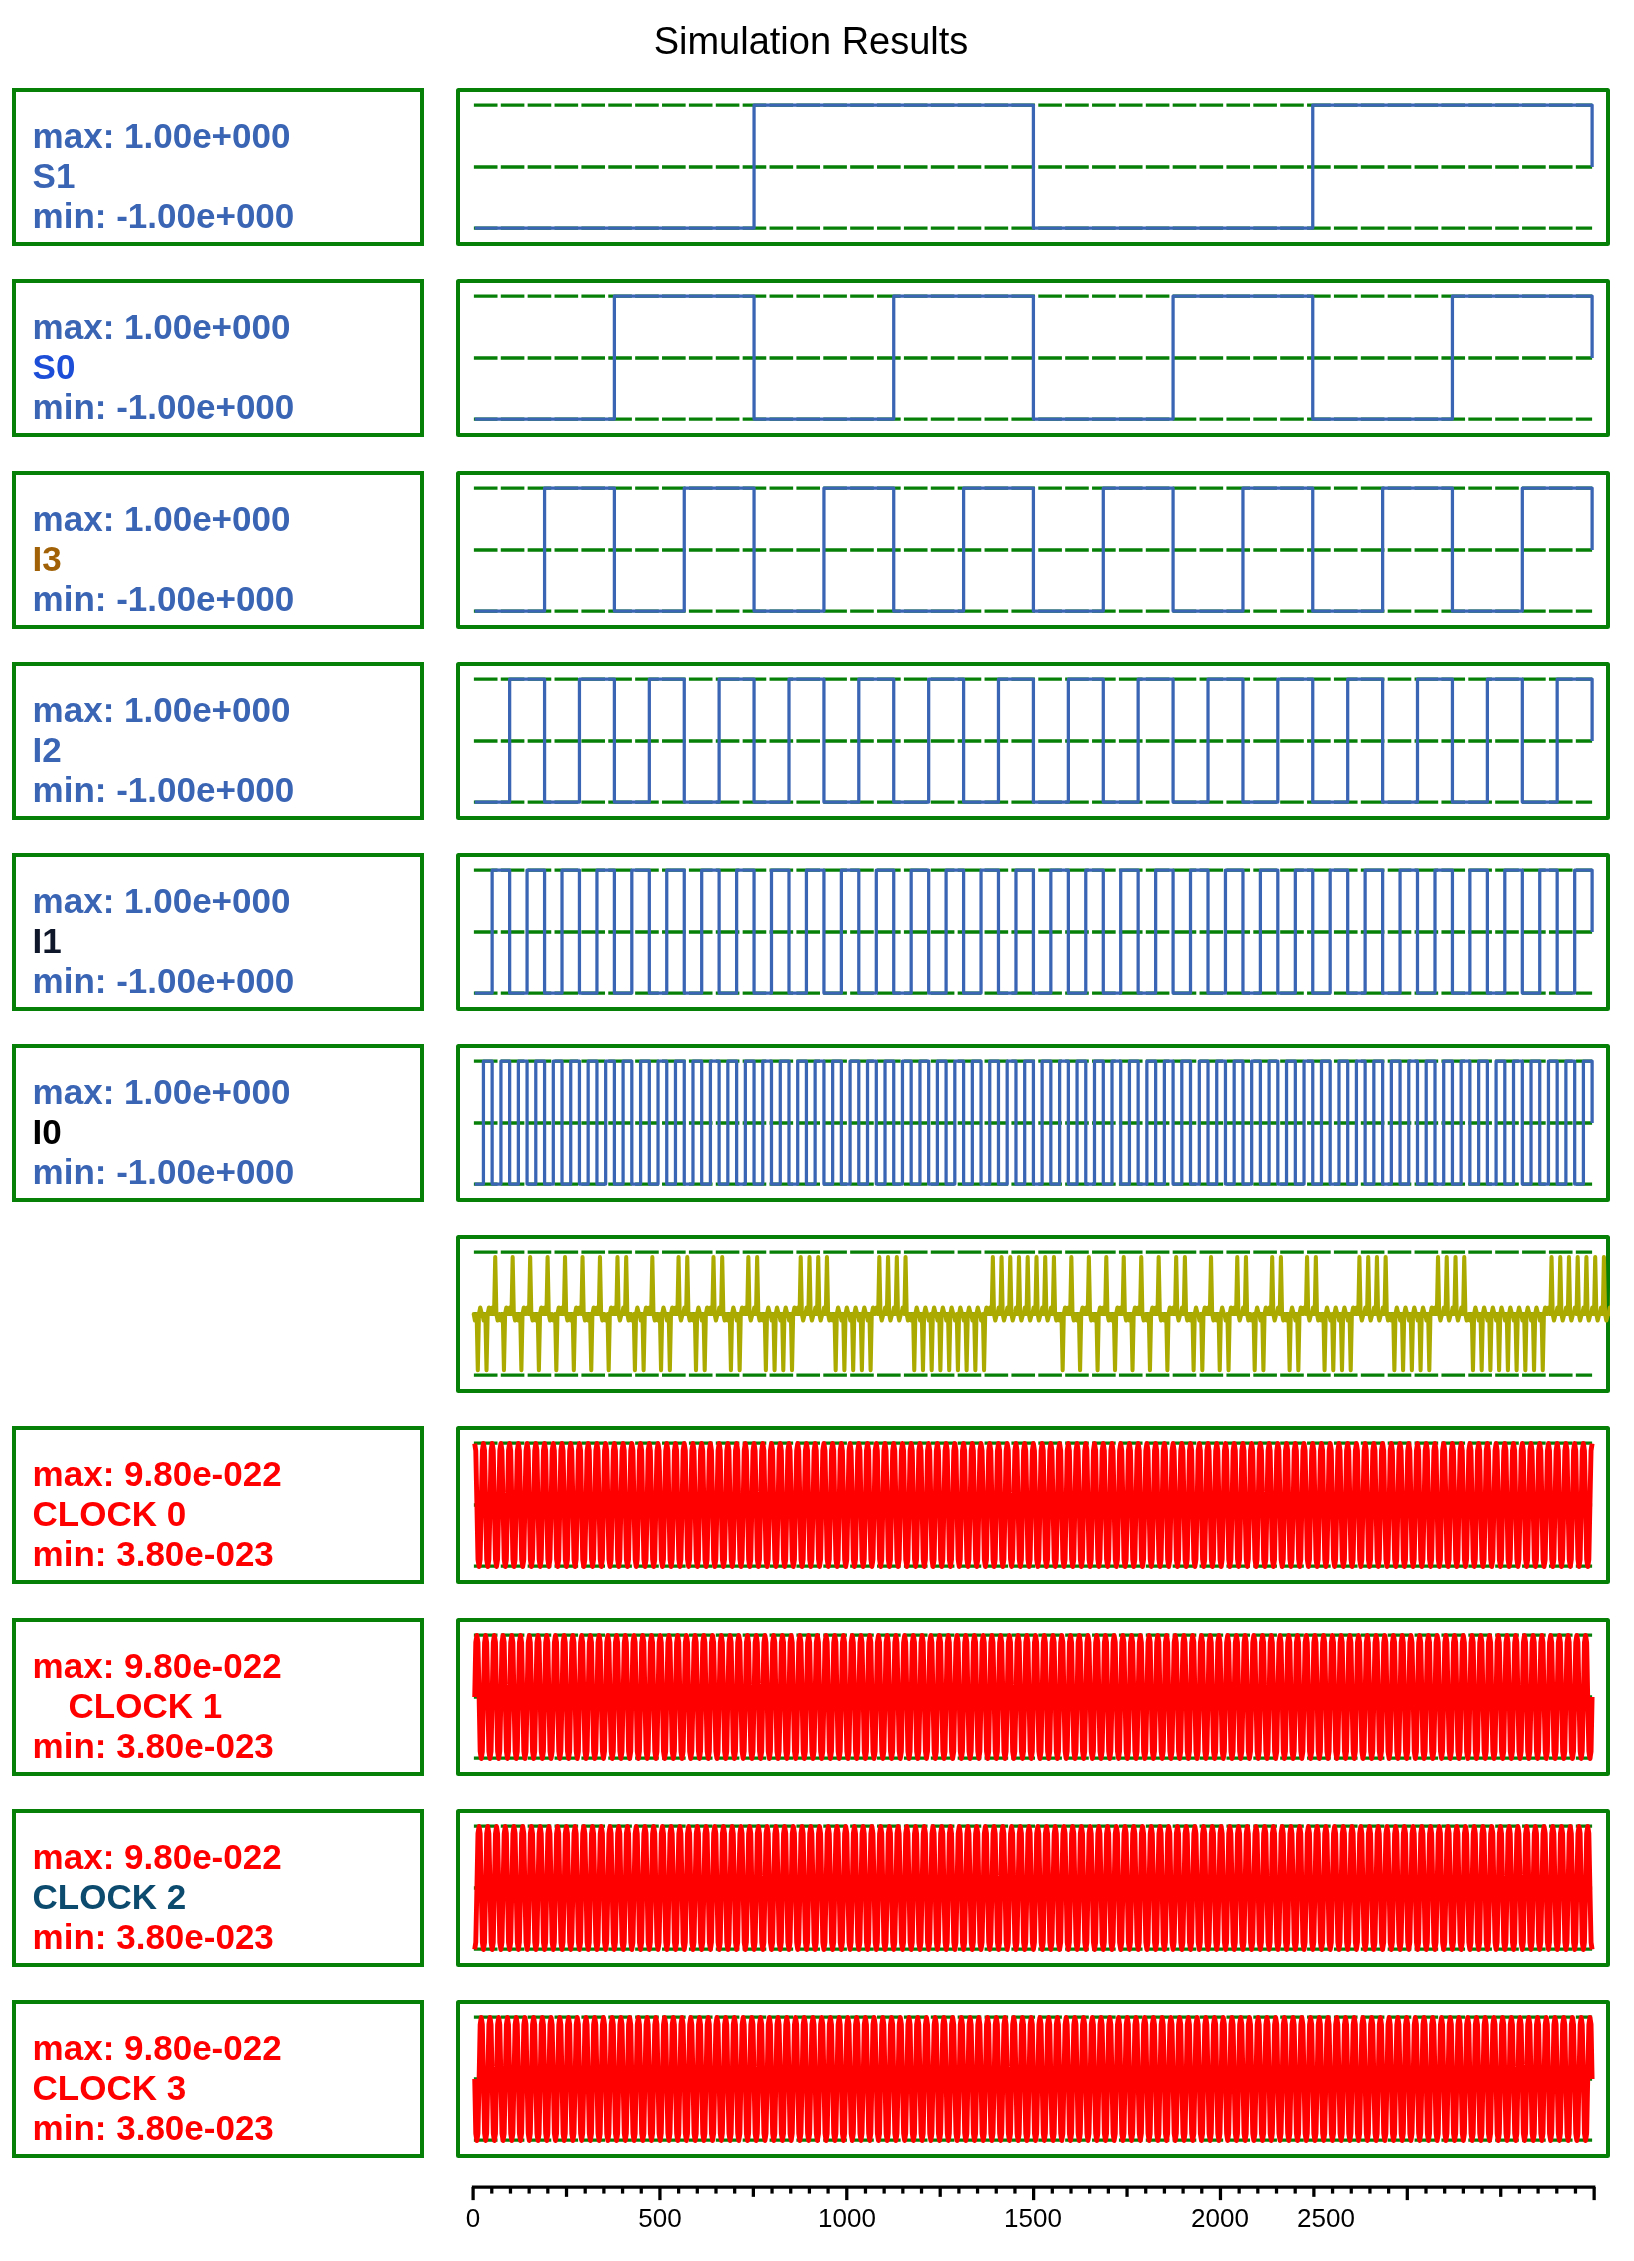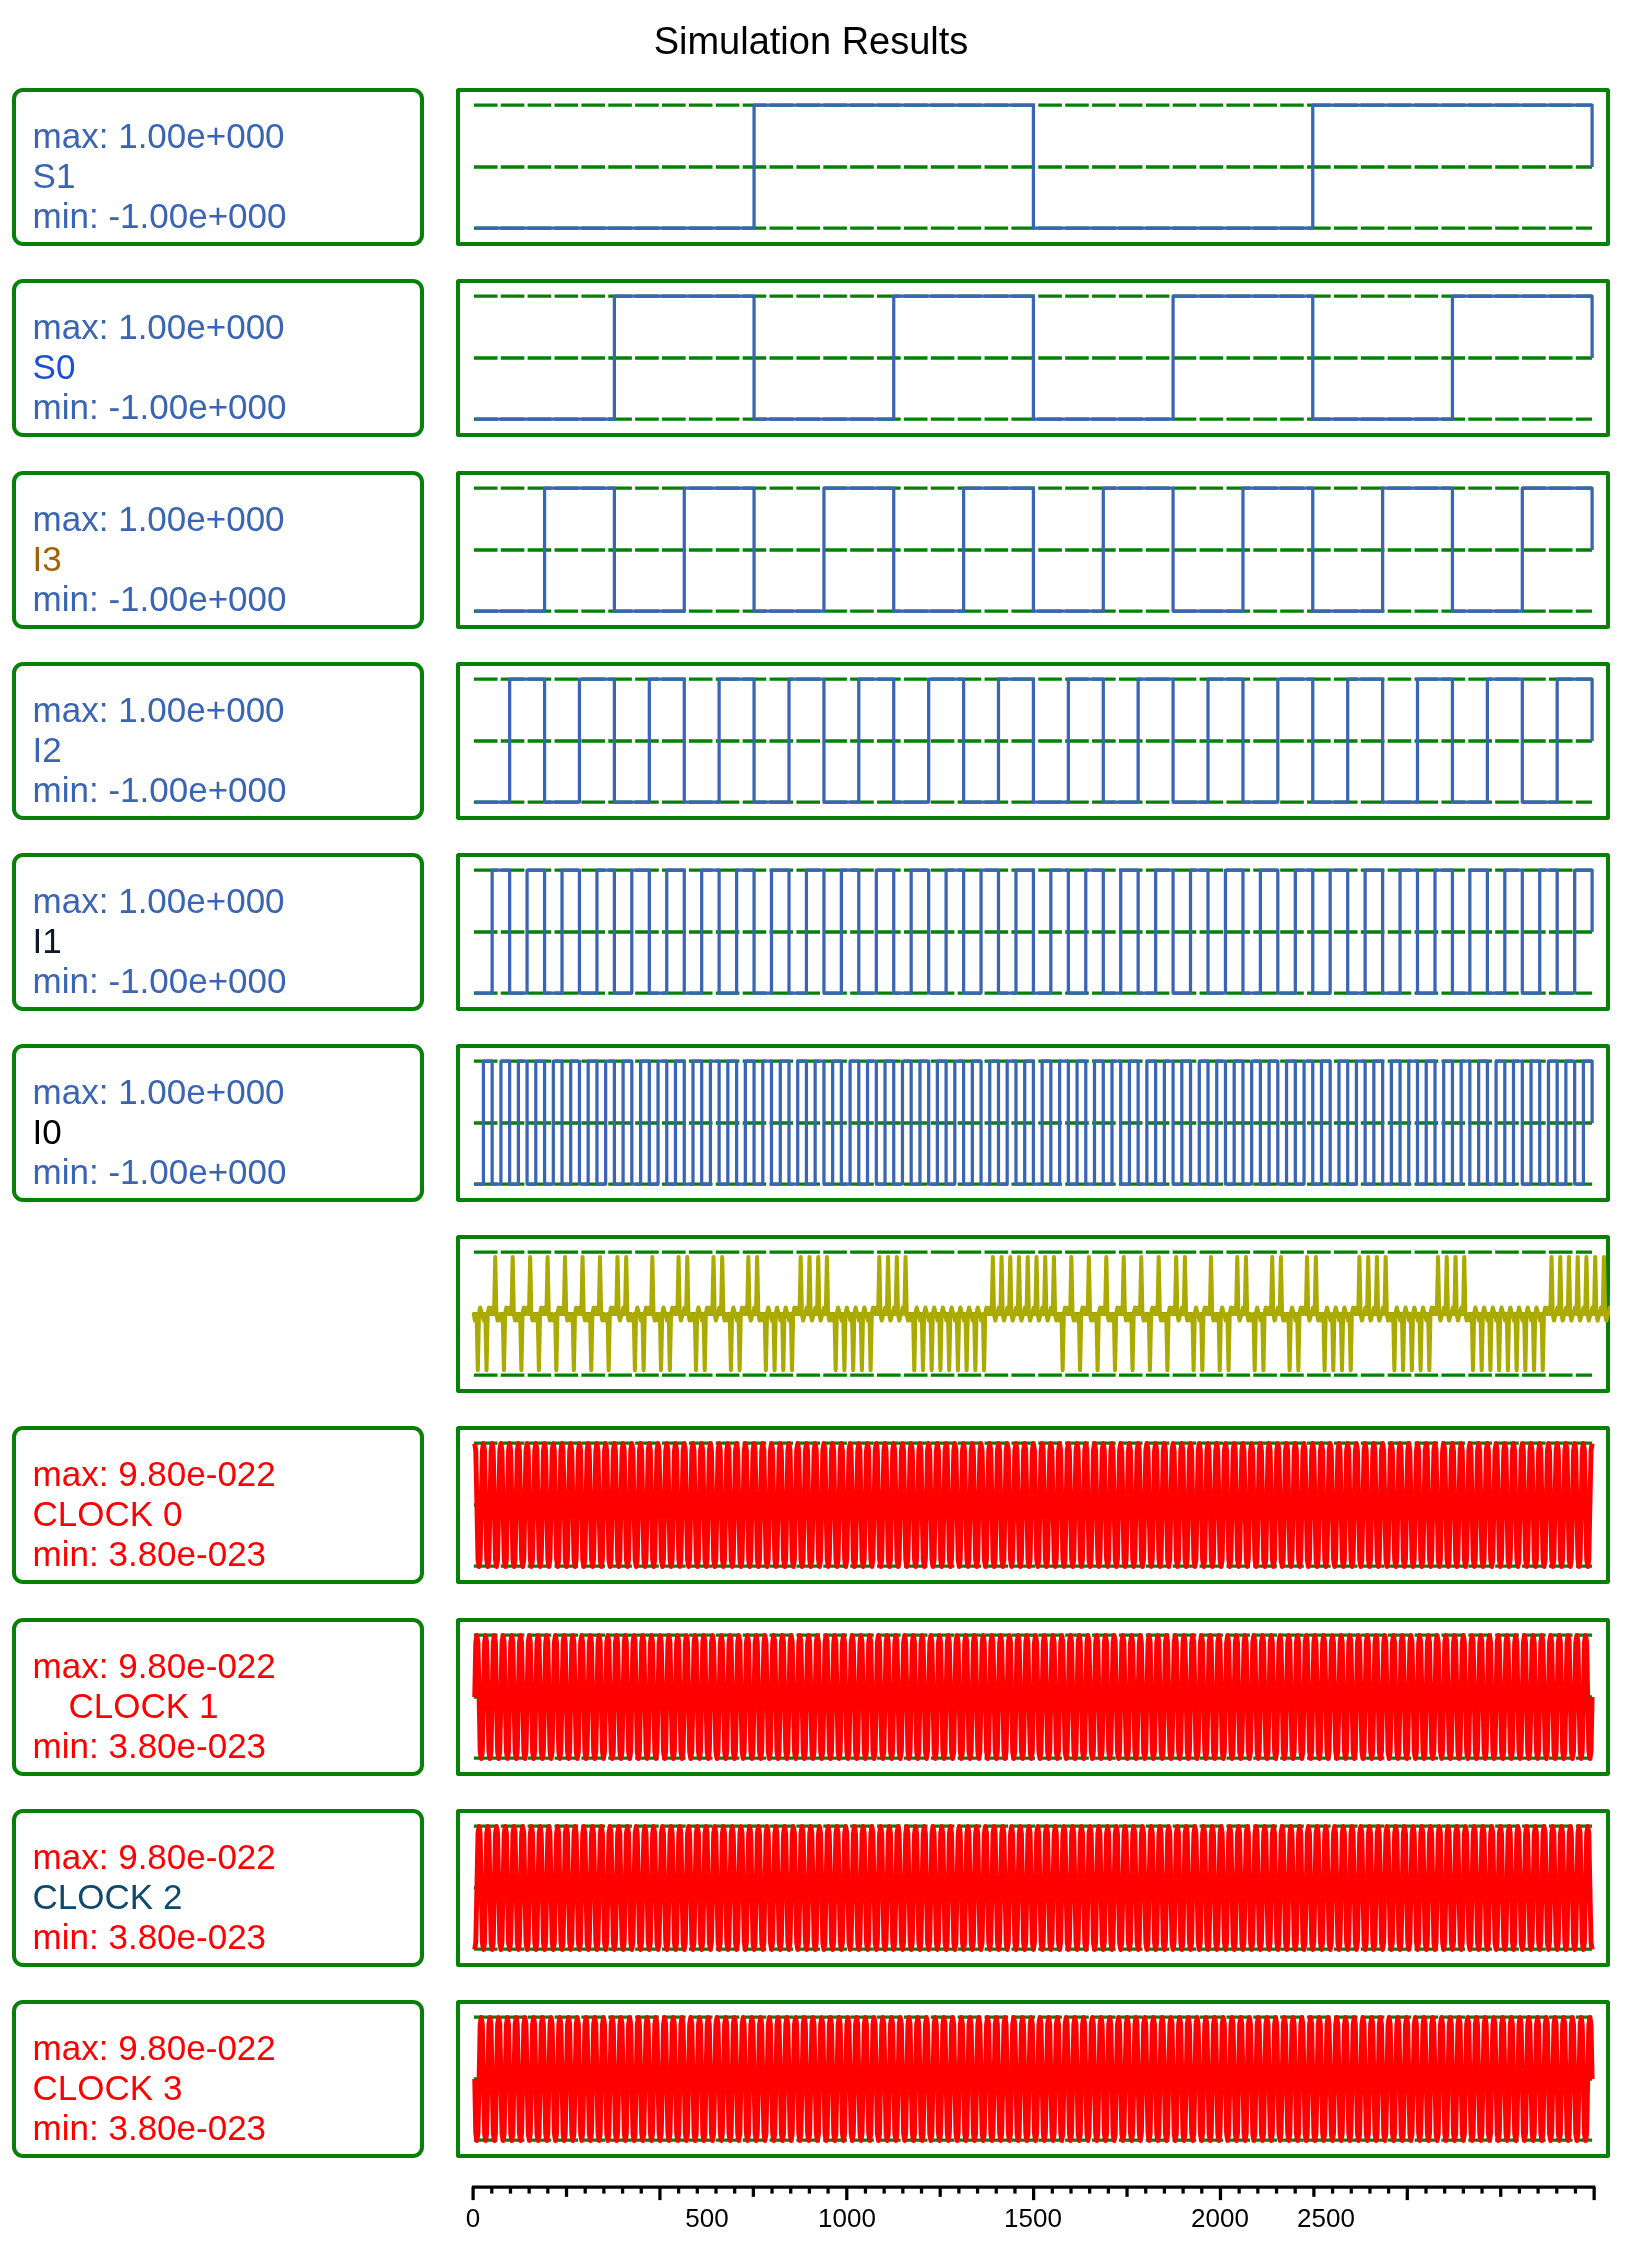--- a/index.html
+++ b/index.html
@@ -2,21 +2,21 @@
 <html style="font-size:13px"><head>
 <meta charset="utf-8">
 <style>
   html, body { margin: 0; padding: 0; background: #ffffff; }
   body { width: 1635px; height: 2261px; position: relative; overflow: hidden;
          font-family: "Liberation Sans", "DejaVu Sans", sans-serif; }
   .title { position: absolute; left: 0; width: 1622px; top: 19.6px; text-align: center;
            font-size: 38px; color: #000; line-height: 42px; }
   .panel-row { position: absolute; left: 0; width: 1635px; height: 158px; }
   .label-box { position: absolute; left: 12.3px; top: 0; width: 404px; height: 150px;
-               border: 4.1px solid #078007; border-radius: 11px; background: #fff; }
+               border: 4.1px solid #078007; border-radius: 0; background: #fff; font-weight: bold; }
   .label-line { position: absolute; left: 16.3px; font-size: 35px; line-height: 38px; white-space: nowrap; }
   .label-max { top: 24.5px; }
   .label-name { top: 65px; }
   .label-min { top: 105px; }
   .plot-box { position: absolute; left: 456px; top: 0; width: 1146px; height: 150px;
               border: 4.1px solid #078007; border-radius: 2.5px; background: #fff; }
   .plot-svg { position: absolute; left: -4.1px; top: -4.1px; }
   .axis { position: absolute; left: 0; top: 2173px; width: 1635px; height: 82px; }
   .tick-label { position: absolute; top: 2204px; font-size: 26px; color: #000;
                 transform: translateX(-50%); line-height: 28px; }
@@ -250,19 +250,19 @@
       <line x1="1836.6666666666667" x2="1836.6666666666667" y1="17" y2="29" stroke="#000000" stroke-width="4"></line>
       <line x1="1859.5333333333333" x2="1859.5333333333333" y1="17" y2="25" stroke="#000000" stroke-width="4"></line>
       <line x1="1882.4" x2="1882.4" y1="17" y2="25" stroke="#000000" stroke-width="4"></line>
       <line x1="1905.2666666666667" x2="1905.2666666666667" y1="17" y2="25" stroke="#000000" stroke-width="4"></line>
       <line x1="1928.1333333333334" x2="1928.1333333333334" y1="17" y2="25" stroke="#000000" stroke-width="4"></line>
       <line x1="1951" x2="1951" y1="17" y2="33" stroke="#000000" stroke-width="4"></line>
     </svg>
 </div>
 <div id="tick-labels">
     <div class="tick-label" style="left: 473px;">0</div>
-    <div class="tick-label" style="left: 660px; margin-left: 47px;">500</div>
+    <div class="tick-label" style="left: 660px;">500</div>
     <div class="tick-label" style="left: 847px;">1000</div>
     <div class="tick-label" style="left: 1033px;">1500</div>
     <div class="tick-label" style="left: 1220px;">2000</div>
     <div class="tick-label" style="left: 1326px;">2500</div>
   </div>
 
 
 </body></html>

